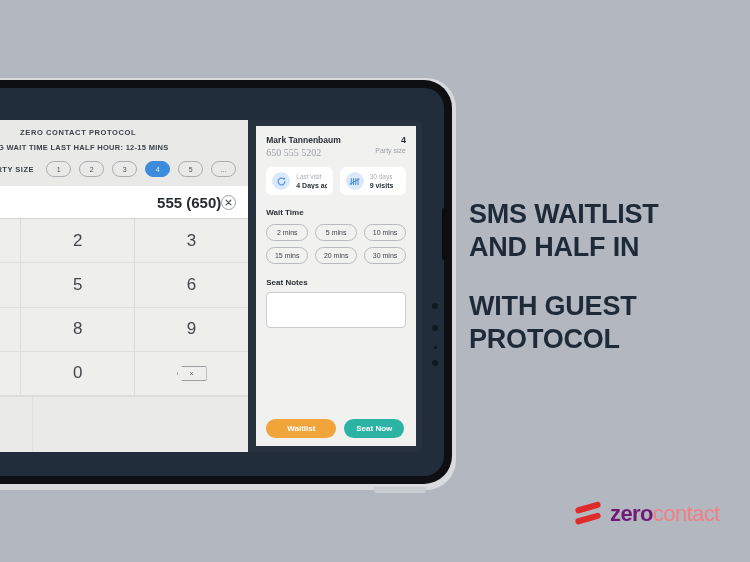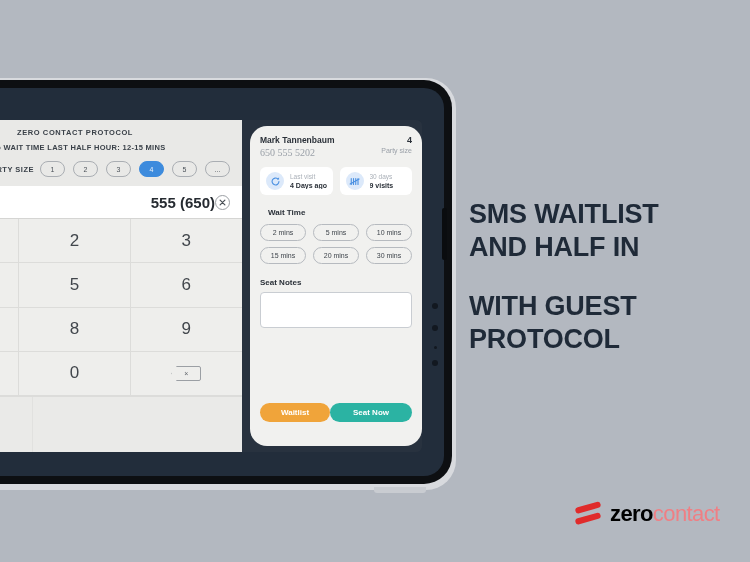--- a/index.html
+++ b/index.html
@@ -170,24 +170,24 @@
   #kf-right { flex:1; }
 
   
   #right-pane {
     flex:1;
     background:#28323f;
     padding:6px 6px 6px 8px;
   }
   #guest-card {
     background:#f1f1ef;
-    border-radius:17px;
+    border-radius:0;
     height:100%;
     display:flex; flex-direction:column;
-    padding:9px 10px 24px;
+    padding:9px 10px 8px;
   }
   
   #guest-head { display:flex; align-items:flex-start; }
   #guest-name {
     font-size:8.5px; font-weight:bold; color:#2a3038;
   }
   #guest-phone {
     margin-top:2px;
     font-size:10px; color:#9aa0a8;font-family:Liberation Serif, serif;
   }
@@ -209,21 +209,21 @@
     width:18px; height:18px; flex-shrink:0;
     background:#dce9fa;
     border-radius:50%;
     display:flex; align-items:center; justify-content:center;
   }
   .visit-text { min-width:0; overflow:hidden; }
   .visit-label { font-size:6.5px; color:#aab0b8; white-space:nowrap; }
   .visit-value { margin-top:2px; font-size:7px; font-weight:bold; color:#2a3038; white-space:nowrap; }
 
   
-  #wait-title { margin-top:13px; font-size:8px; font-weight:bold; color:#2a3038;margin-left:8px; }
+  #wait-title { margin-top:13px; font-size:8px; font-weight:bold; color:#2a3038; }
   #wait-grid {
     margin-top:7px;
     display:grid;
     grid-template-columns:repeat(3,1fr);
     gap:6px 7px;
   }
   .wait-pill {
     height:17px;
     border:1px solid #b6babf;
     border-radius:9px;
@@ -236,29 +236,29 @@
   #notes-title { margin-top:14px; font-size:8px; font-weight:bold; color:#2a3038; }
   #notes-box {
     margin-top:5px;
     height:36px;
     background:#ffffff;
     border:1px solid #c9cdd2;
     border-radius:4px;
   }
 
   
-  #action-row { margin-top:auto; display:flex; padding-top:8px; }
+  #action-row { margin-top:auto; display:flex; gap:8px; padding-top:8px; }
   .action-btn {
     height:19px;
     border-radius:10px;
     display:flex; align-items:center; justify-content:center;
     font-size:8px; font-weight:bold; color:#ffffff;
   }
   #btn-waitlist { width:70px; background:#f0a43a; }
-  #btn-seatnow  { width:82px; background:#2bb3a3; }
+  #btn-seatnow  { width:60px; background:#2bb3a3; }
 
   
   #headline {
     position:absolute;
     left:469px; top:198px;
     width:268px;
   }
   .hl-line {
     font-size:27px;
     font-weight:bold;
@@ -269,21 +269,21 @@
   #headline-block2 { margin-top:26px; }
 
   
   #logo {
     position:absolute;
     left:573px; top:501px;
     display:flex; align-items:center; gap:7px;
   }
   #logo-mark { width:30px; height:26px; flex-shrink:0; }
   #logo-text { font-size:22px; font-weight:bold; letter-spacing:-0.6px; line-height:1; }
-  #logo-zero { color:#000000; }
+  #logo-zero { color:#701a75; }
   #logo-contact { color:#ef7f84; font-weight:normal; }
 </style>
 </head>
 <body>
 
 <div id="tablet">
   <div id="tablet-shell"></div>
   <div id="tablet-bezel"></div>
   <div id="tablet-frame">
 

